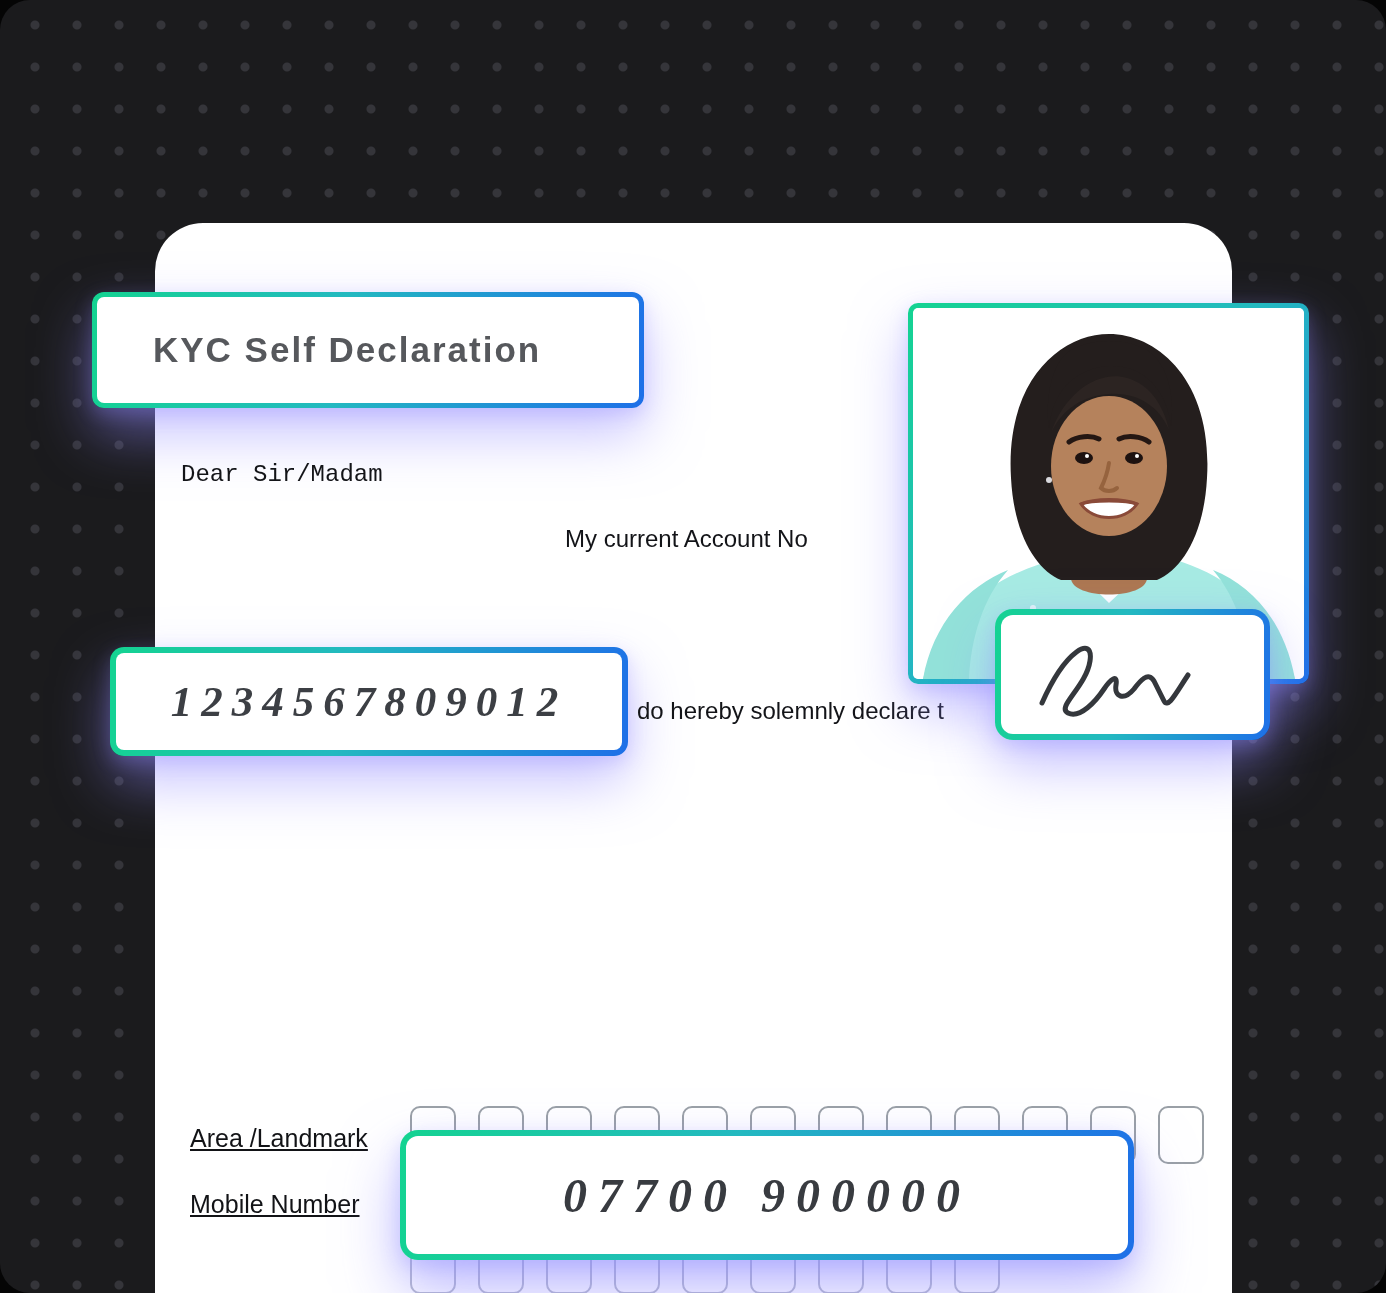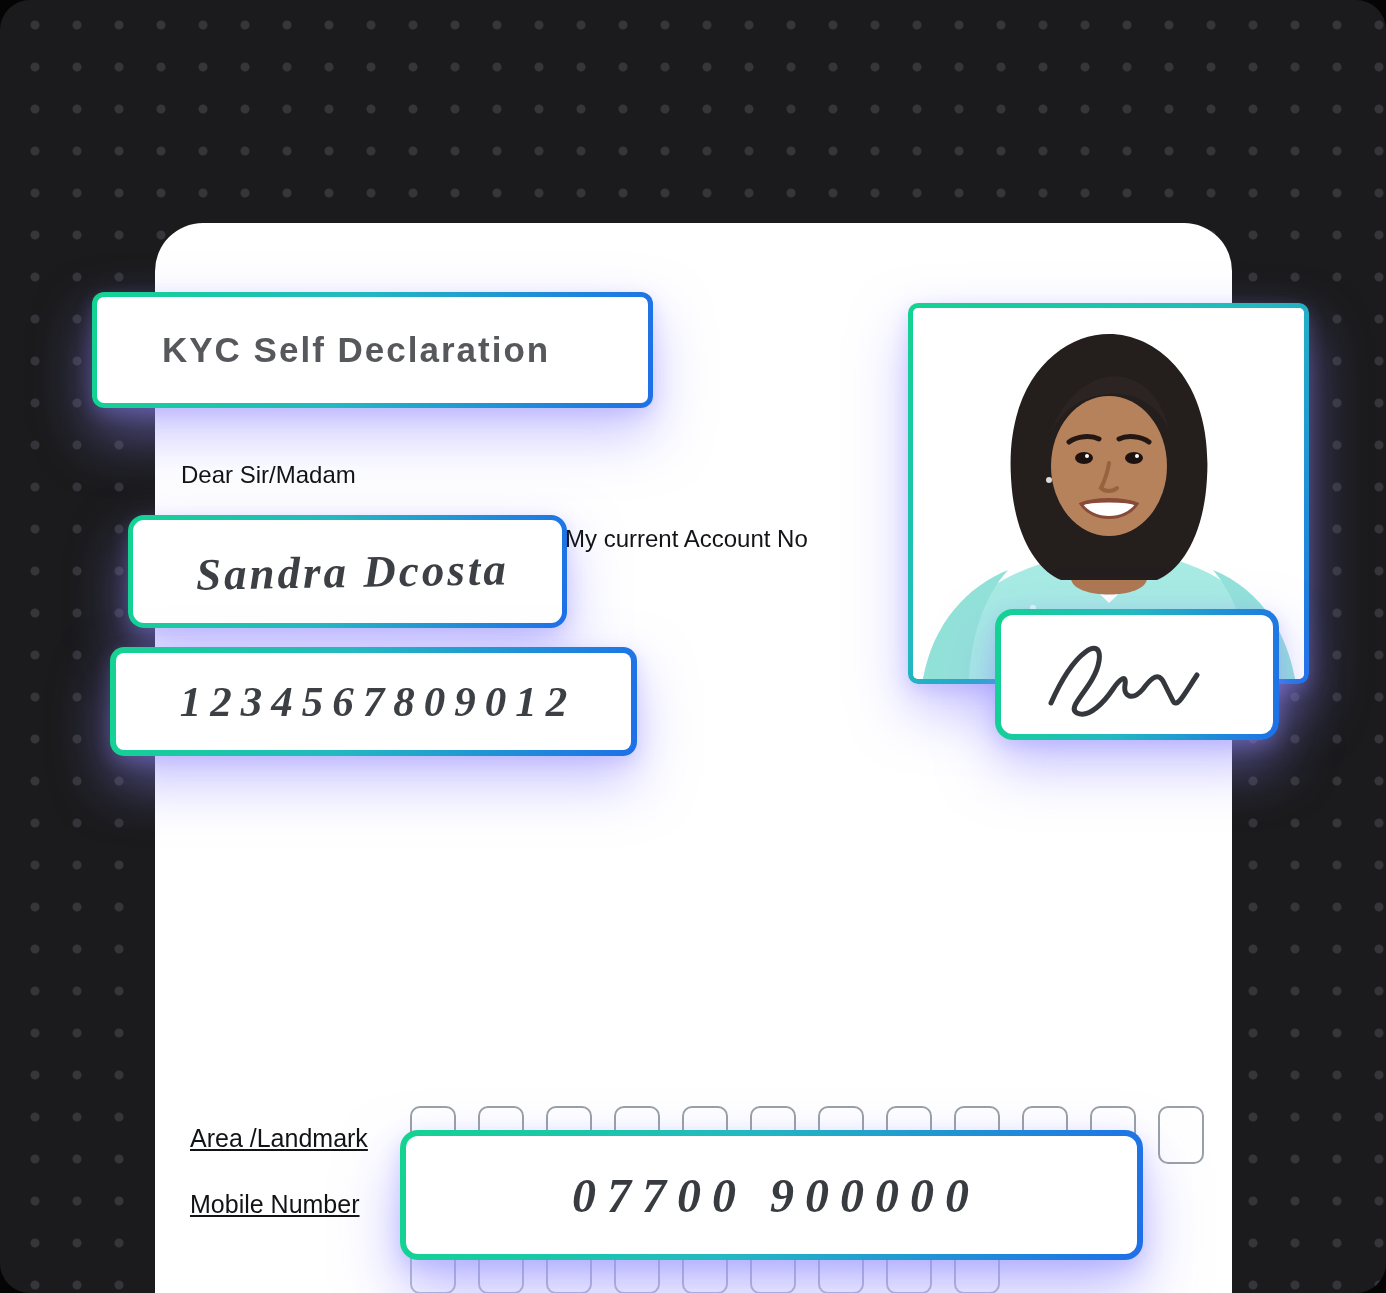--- a/index.html
+++ b/index.html
@@ -9,21 +9,21 @@
          background-image:radial-gradient(circle,#35353a 4px,transparent 5px);
          background-size:42px 42px;background-position:14px 4px;}
   .card{position:absolute;left:155px;top:223px;width:1077px;height:1120px;background:#ffffff;
         border-radius:48px 48px 0 0;z-index:1;}
 
   
   .gbox{position:absolute;border:5px solid transparent;border-radius:14px;
         background:linear-gradient(#fff,#fff) padding-box,
                    linear-gradient(100deg,#14d391 0%,#23b9c0 45%,#1e6fe8 100%) border-box;
         box-shadow:0 26px 55px rgba(146,138,255,.50),0 6px 18px rgba(146,138,255,.28);
-        display:flex;align-items:center;justify-content:center;z-index:2;padding-left:9px;}
+        display:flex;align-items:center;justify-content:center;z-index:2;}
   .hand{font-family:"Liberation Serif",serif;font-style:italic;font-weight:600;color:#3c3f44;}
 
   .title-box{left:92px;top:292px;width:542px;height:106px;justify-content:flex-start;border-radius:12px;}
   .title-box span{padding-left:56px;font-size:35px;font-weight:700;letter-spacing:2px;color:#56585c;}
 
   .txt{position:absolute;font-size:24px;color:#131418;}
   .name-box{left:128px;top:515px;width:420px;height:103px;border-radius:16px;}
   .name-box span{font-size:45px;letter-spacing:3px;transform:rotate(-1deg);}
   .acct-box{left:110px;top:647px;width:506px;height:97px;border-width:6px;border-radius:14px;align-items:center;}
   .acct-box span{font-size:43px;letter-spacing:9px;}
@@ -61,30 +61,28 @@
 <body>
 
 <div class="stage">
   <div class="panel"></div>
   <div class="card"></div>
 
   <div class="gbox title-box">
     <span>KYC Self Declaration</span>
   </div>
 
-  <div class="txt" style="left:181px;top:461px;z-index:2;">Dear Sir/Madam</div>
-
-  <div class="gbox name-box">
-    <span class="hand">Sandra Dcosta</span>
-  </div>
+  <div class="txt" style="left:181px;top:461px;z-index:2;font-family:Liberation Mono, monospace;">Dear Sir/Madam</div>
+
   <div class="txt" style="left:565px;top:525px;z-index:2;">My current Account No</div>
 
   <div class="gbox acct-box">
     <span class="hand">1234567809012</span>
   </div>
+  <div class="txt" style="left:637px;top:697px;z-index:2;white-space:nowrap;">do hereby solemnly declare t</div>
 
   <div class="gbox photo-box">
     <svg viewBox="0 0 391 371" aria-hidden="true">
       <rect x="0" y="0" width="391" height="371" fill="#ffffff"></rect>
 
       <path d="M10,371 C28,300 92,262 150,250 L196,295 L246,248 C306,260 362,300 382,371 Z" fill="#a7ebe3"></path>
       <path d="M10,371 C20,315 55,278 95,262 C70,290 58,330 56,371 Z" fill="#93e2d9"></path>
       <path d="M382,371 C372,315 340,278 300,262 C324,290 336,330 338,371 Z" fill="#93e2d9"></path>
       <g fill="#ffffff" opacity="0.7">
         <circle cx="120" cy="300" r="3"></circle>

